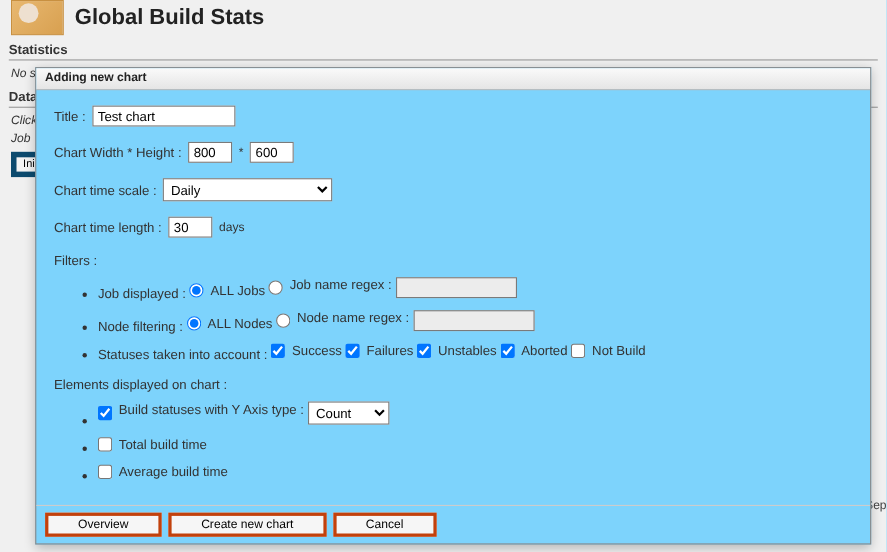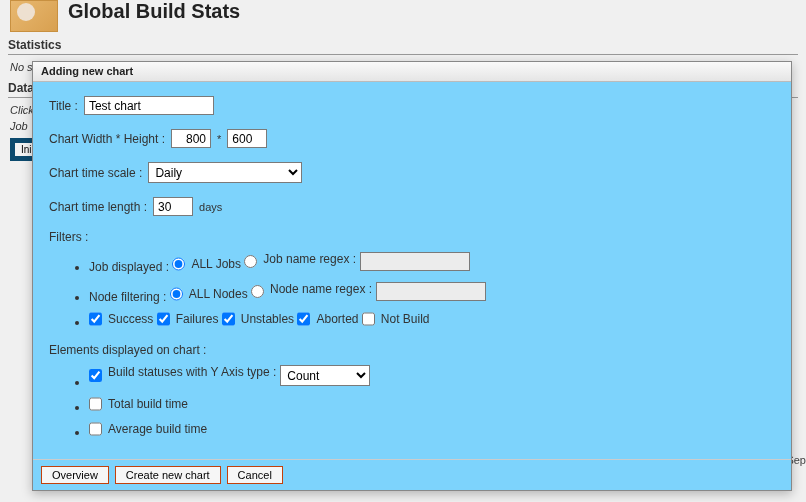--- a/index.html
+++ b/index.html
@@ -11,20 +11,21 @@
     color: #333;
     overflow: hidden;
   }
   .page {
     position: relative;
     width: 806px;
     height: 502px;
   }
   .header {
     display: flex;
+    align-items: center;
     padding: 0 10px;
   }
   .header-icon {
     width: 48px;
     height: 32px;
     background: linear-gradient(135deg, #e8b870 0%, #d8a050 100%);
     border: 1px solid #c89040;
     position: relative;
   }
   .header-icon::before {
@@ -131,23 +132,23 @@
   }
   .elem-block { font-size: 12px; }
   .dialog-footer {
     border-top: 1px solid #ccc;
     padding: 6px 8px;
     display: flex;
     gap: 6px;
   }
   .dlg-btn {
     font-size: 11px;
-    padding: 2px 10px;
+    padding: 2px 27px;
     background: #f6f6f6;
-    border: 1px solid #c2410c;
+    border: 3px solid #c2410c;
     cursor: pointer;
   }
   .footer-note {
     position: absolute;
     bottom: 36px;
     right: 0;
     font-size: 11px;
     color: #444;
   }
 </style>
@@ -176,21 +177,21 @@
       <div class="dialog-title">Adding new chart</div>
       <div class="dialog-body">
 
         <div class="row">
           <label class="lbl">Title :</label>
           <input type="text" class="inp" style="width: 130px;" value="Test chart">
         </div>
 
         <div class="row">
           <label class="lbl">Chart Width * Height :</label>
-          <input type="text" class="inp" style="width: 40px; text-align: right;" value="800">
+          <input type="text" class="inp" style="width: 40px;" value="800">
           <span>*</span>
           <input type="text" class="inp" style="width: 40px;" value="600">
         </div>
 
         <div class="row">
           <label class="lbl">Chart time scale :</label>
           <select class="sel" style="width:154px">
             <option>Daily</option>
           </select>
         </div>
@@ -222,20 +223,21 @@
                 <input type="radio" name="nodef" checked="" style="">
                 <span>ALL Nodes</span>
               </span>
               <span class="inline">
                 <input type="radio" name="nodef" style="">
                 <span>Node name regex :</span>
                 <input type="text" class="inp disabled" style="width: 110px;">
               </span>
             </li>
             <li>
+              <span>Statuses taken into account :</span>
               <span class="inline">
                   <input type="checkbox" checked="" style="">
                   <span>Success</span>
                 </span>
               <span class="inline">
                   <input type="checkbox" checked="" style="">
                   <span>Failures</span>
                 </span>
               <span class="inline">
                   <input type="checkbox" checked="" style="">
@@ -253,21 +255,21 @@
           </ul>
         </div>
 
         <div class="elem-block">
           <span>Elements displayed on chart :</span>
           <ul class="bullets">
             <li>
               <span class="inline">
                 <input type="checkbox" checked="" style="">
                 <span>Build statuses with Y Axis type :</span>
-                <select class="sel" style="width:90px">
+                <select class="sel" style="width:74px">
                   <option>Count</option>
                 </select>
               </span>
             </li>
             <li>
               <span class="inline">
                 <input type="checkbox" style="">
                 <span>Total build time</span>
               </span>
             </li>

